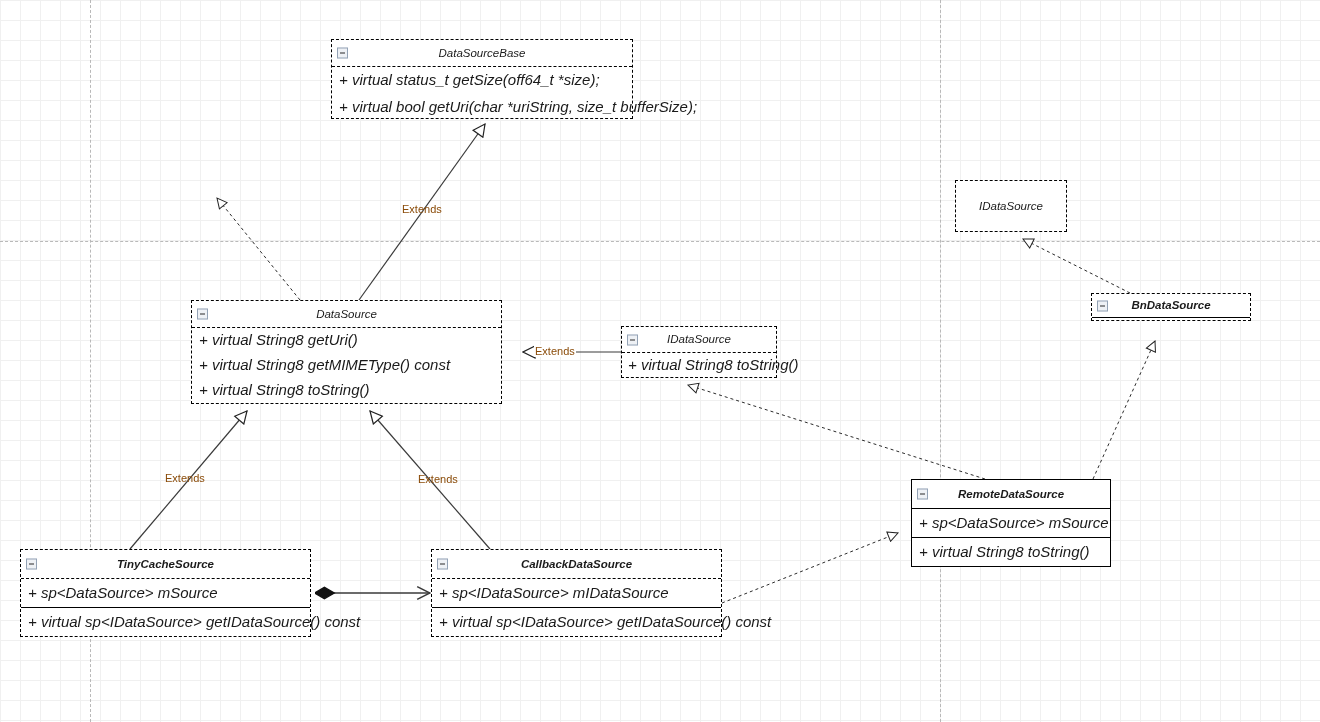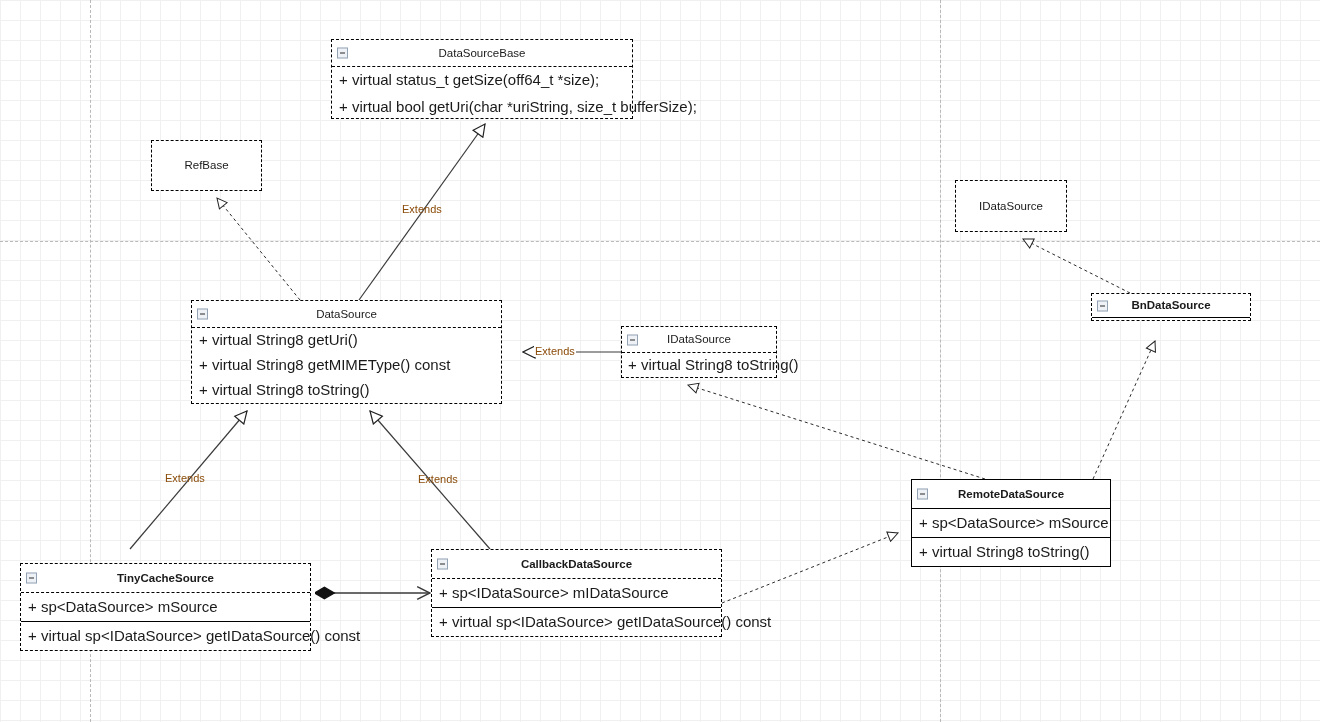--- a/index.html
+++ b/index.html
@@ -51,20 +51,21 @@
     pointer-events: none;
   }
 
   
   .uml {
     position: absolute;
     background: #ffffff;
     font-size: 11.5px;
     color: #1a1a1a;
     line-height: 1.1;
+    font-style: italic;
   }
   .uml.dashed { border: 1px dashed #000000; }
   .uml.solid  { border: 1px solid  #000000; }
 
   .uml .title-row {
     position: relative;
     display: flex;
     align-items: center;
     justify-content: center;
     height: 26px;
@@ -219,25 +220,20 @@
   <div class="uml dashed" style="left:331px; top:39px; width:302px; height:80px;">
     <div class="title-row">
       <span class="collapse-icon"></span>
       <span class="title-text">DataSourceBase</span>
     </div>
     <div class="sep-dashed"></div>
     <div class="member">+ virtual status_t getSize(off64_t *size);</div>
     <div class="member">+ virtual bool getUri(char *uriString, size_t bufferSize);</div>
   </div>
 
-  <div class="uml dashed" style="left:151px; top:140px; width:111px; height:51px;">
-    <div class="title-row" style="height:49px;">
-      <span class="title-text">RefBase</span>
-    </div>
-  </div>
 
   <div class="uml dashed" style="left:191px; top:300px; width:311px; height:104px;text-align:right;">
     <div class="title-row">
       <span class="collapse-icon"></span>
       <span class="title-text">DataSource</span>
     </div>
     <div class="sep-dashed"></div>
     <div class="member" style="height:25px;">+ virtual String8 getUri()</div>
     <div class="member" style="height:25px;">+ virtual String8 getMIMEType() const</div>
     <div class="member" style="height:25px;">+ virtual String8 toString()</div>
@@ -270,21 +266,21 @@
     <div class="title-row" style="height:28px;">
       <span class="collapse-icon"></span>
       <span class="title-text">RemoteDataSource</span>
     </div>
     <div class="sep-solid"></div>
     <div class="member" style="height:28px;">+ sp&lt;DataSource&gt; mSource</div>
     <div class="sep-solid"></div>
     <div class="member" style="height:28px;">+ virtual String8 toString()</div>
   </div>
 
-  <div class="uml dashed bold-title" style="left:20px; top:563px; width:291px; height:88px;text-align:center;">
+  <div class="uml dashed bold-title" style="left:20px; top:549px; width:291px; height:88px;text-align:center;">
     <div class="title-row" style="height:28px;">
       <span class="collapse-icon"></span>
       <span class="title-text">TinyCacheSource</span>
     </div>
     <div class="sep-dashed"></div>
     <div class="member" style="height:28px;">+ sp&lt;DataSource&gt; mSource</div>
     <div class="sep-solid"></div>
     <div class="member" style="height:28px;">+ virtual sp&lt;IDataSource&gt; getIDataSource() const</div>
   </div>
 

